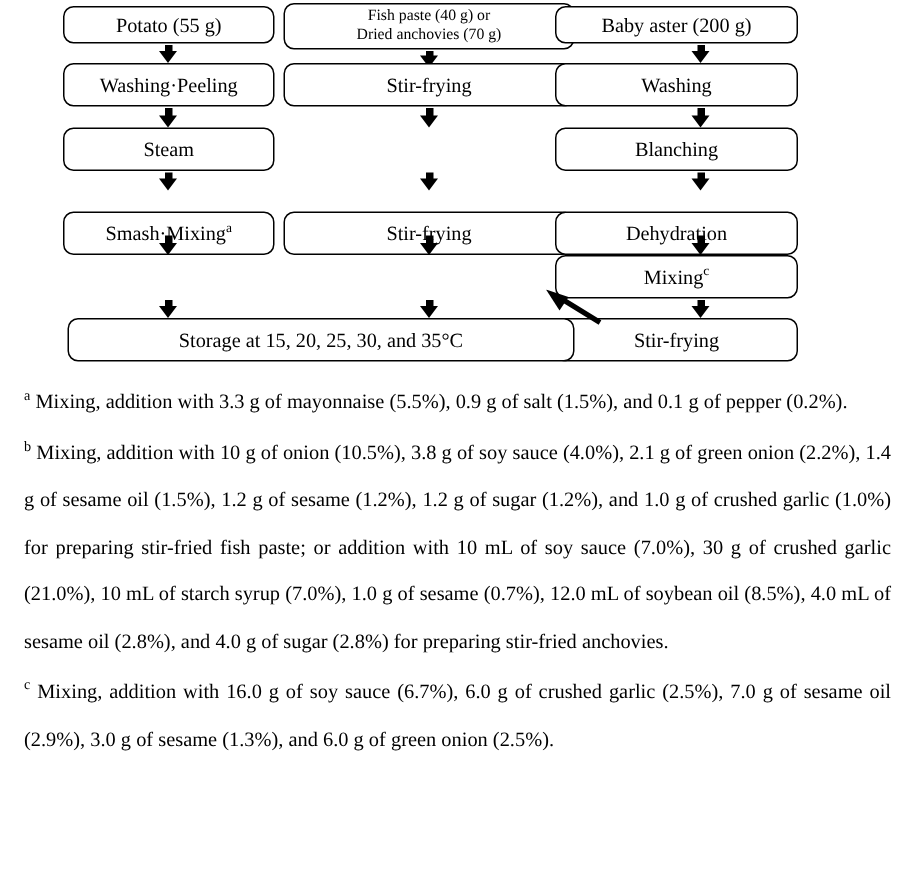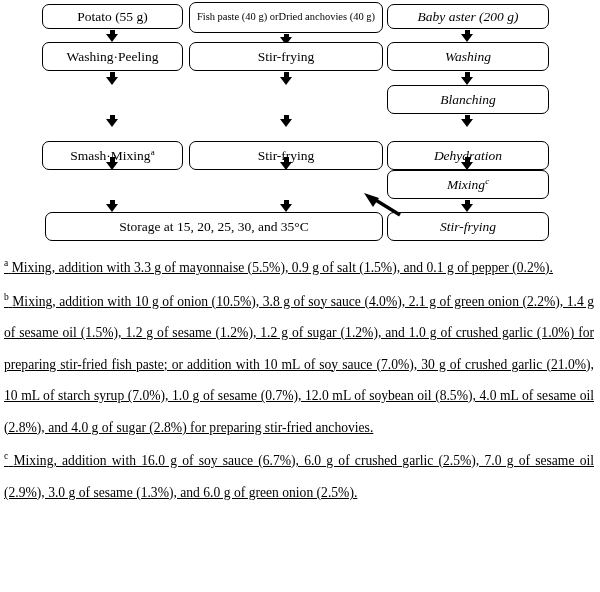--- a/index.html
+++ b/index.html
@@ -33,29 +33,29 @@
     align-items: center;
     justify-content: center;
     text-align: center;
     font-size: 13.5px;
     line-height: 1.12;
     padding: 0 4px;
   }
   .node.two-line {
     font-size: 10.5px;
     line-height: 1.22;
-    flex-direction: row;
+    flex-direction: column;
   }
 
   .node-text { display: block; white-space: nowrap; }
 
   
   .col1 { left: 42px;  width: 141px; }
   .col2 { left: 189px; width: 194px; }
-  .col3 { left: 387px; width: 162px; font-style: italic; }
+  .col3 { left: 370px; width: 162px; }
   .wide { left: 45px;  width: 338px; }
 
   
   .r1 { top: 4px;   height: 25px; }
   .r2 { top: 42px;  height: 29px; }
   .r3 { top: 85px;  height: 29px; }
   .r4 { top: 127px; height: 29px; margin-top: 14px; }
   .r5 { top: 170px; height: 29px; }
   .r6 { top: 212px; height: 29px; text-align: right; }
   .r1tall { top: 2px; height: 31px; }
@@ -90,23 +90,22 @@
     width: 40px;
     height: 24px;
   }
 
   
   #footnotes {
     position: absolute;
     top: 252px;
     left: 0;
     width: 600px;
-    padding: 0 6px 0 4px;
+    padding: 0 6px 0 16px;
     box-sizing: border-box;
-    text-decoration: underline;
   }
   .fn {
     font-size: 13.6px;
     line-height: 2.32;
     text-align: justify;
     text-justify: inter-word;
     margin: 0 0 2px 0;
     text-indent: 0;
   }
   .fn sup {
@@ -133,36 +132,39 @@
   </div>
 
   <div class="node col1 r2">
     <span class="node-text">Washing·Peeling</span>
   </div>
   <div class="arrow-v" style="left:112px; top:72px;">
     <div class="shaft" style="height:6px;"></div>
       <div class="head" style="top:5px;"></div>
   </div>
 
+  <div class="node col1 r3">
+    <span class="node-text">Steam</span>
+  </div>
   <div class="arrow-v" style="left:112px; top:115px;">
     <div class="shaft" style="height:5px;"></div>
       <div class="head" style="top:4px;"></div>
   </div>
 
   <div class="node col1 r4">
     <span class="node-text"><span>Smash·Mixing</span><sup class="mark">a</sup></span>
   </div>
   <div class="arrow-v" style="left:112px; top:157px;">
     <div class="shaft" style="height:6px;"></div>
       <div class="head" style="top:5px;"></div>
   </div>
 
   <div class="node col2 r1tall two-line">
     <span class="node-text">Fish paste (40 g) or</span>
-    <span class="node-text">Dried anchovies (40 g)</span>
+    <span class="node-text">Dried anchovies (70 g)</span>
   </div>
   <div class="arrow-v" style="left:286px; top:34px;">
     <div class="shaft" style="height:4px;"></div>
       <div class="head" style="top:3px;"></div>
   </div>
 
   <div class="node col2 r2">
     <span class="node-text">Stir-frying</span>
   </div>
   <div class="arrow-v" style="left:286px; top:72px;">

